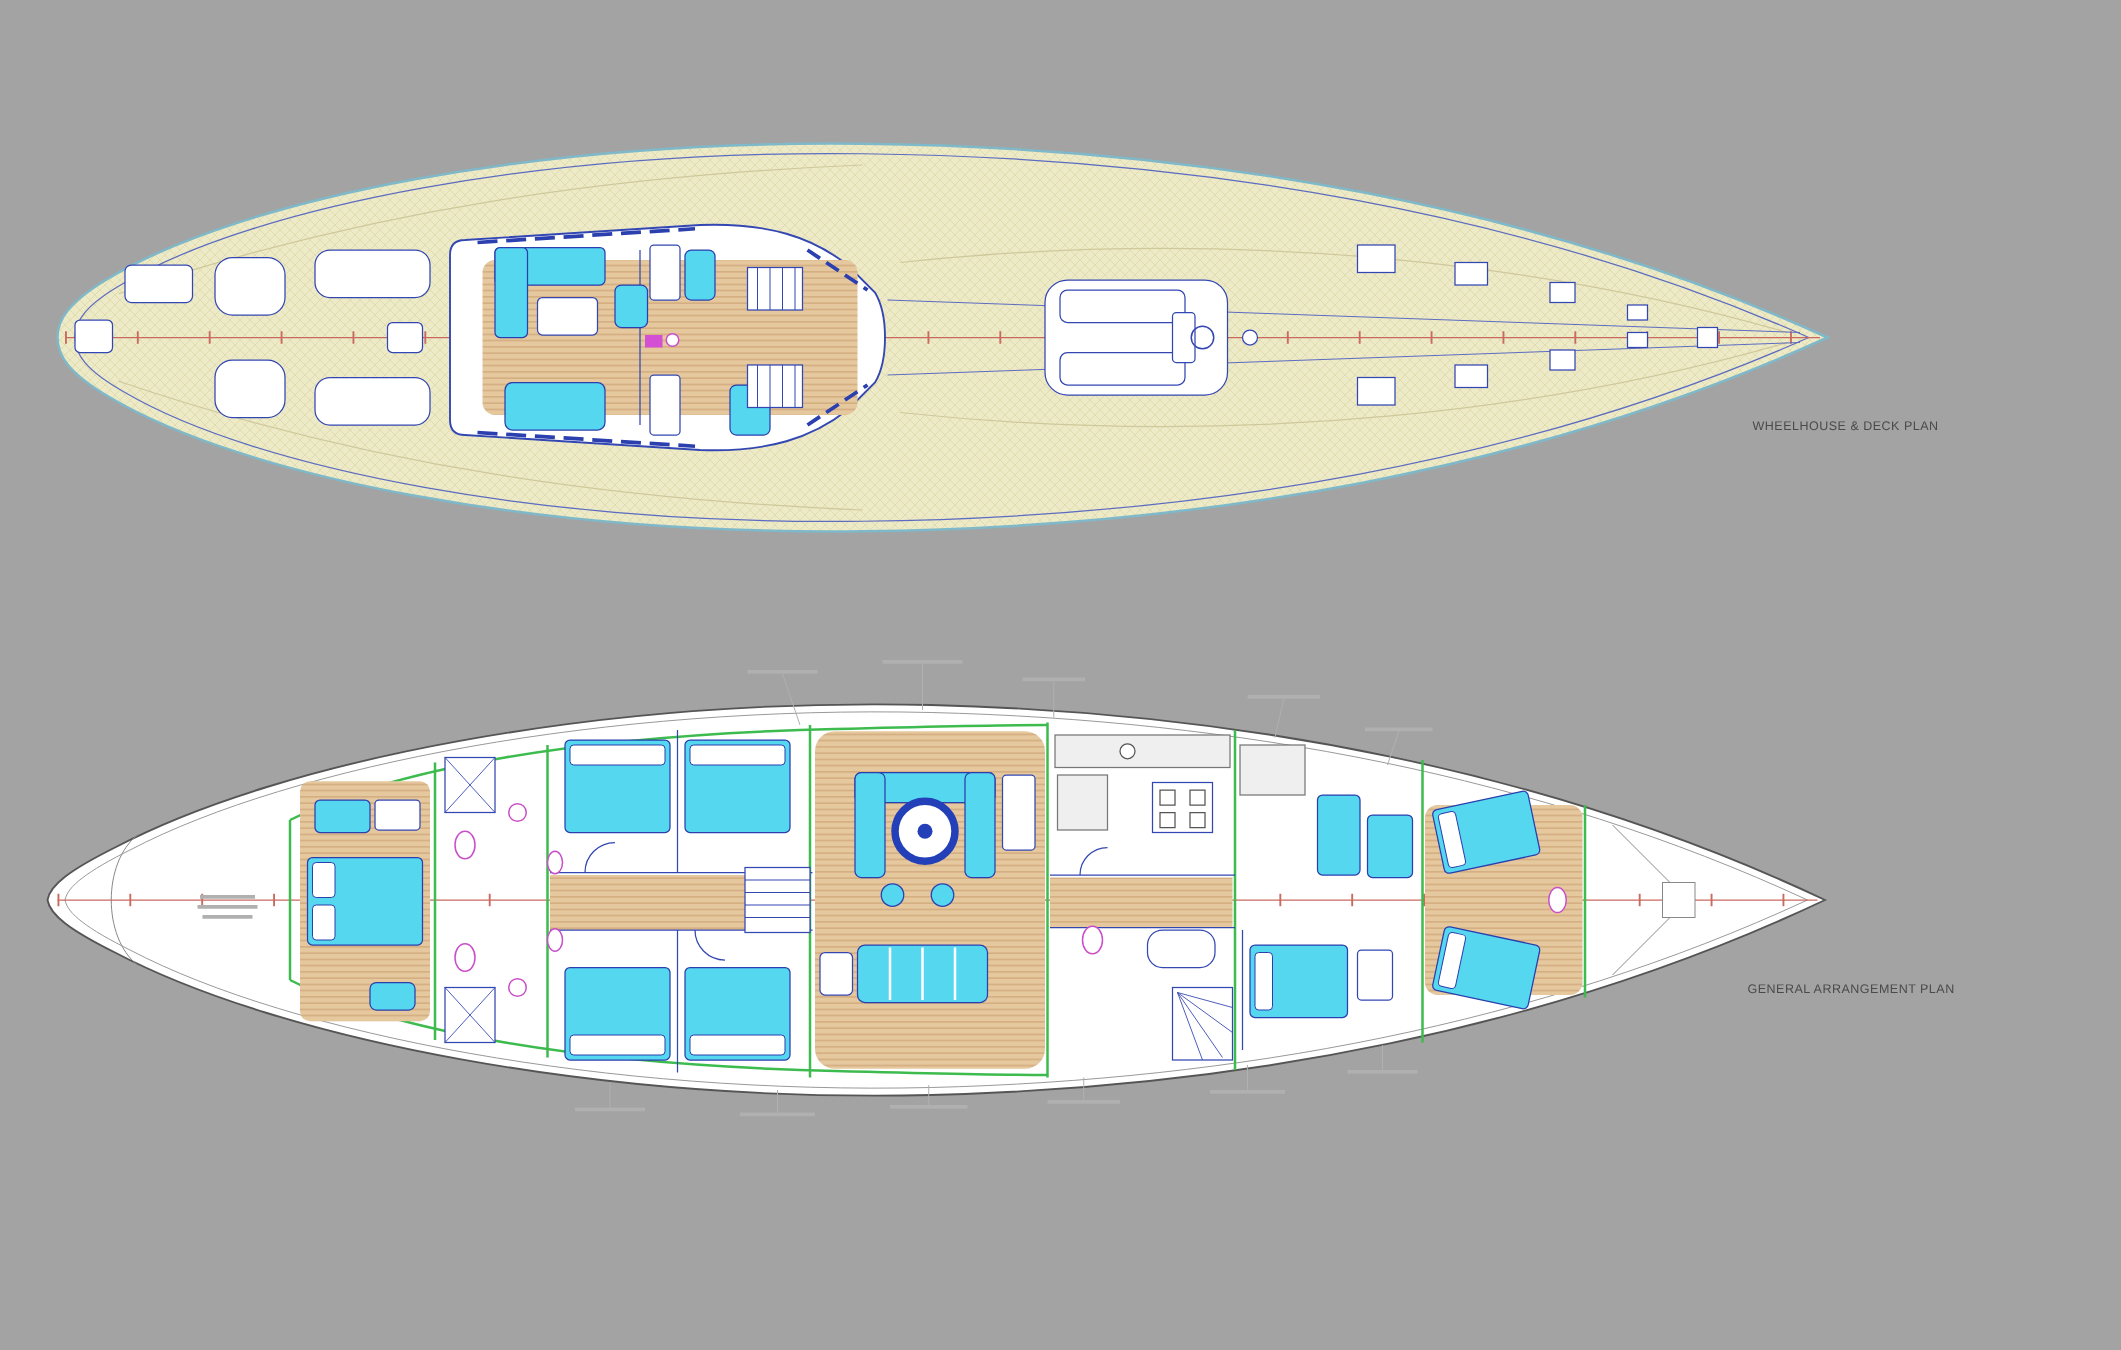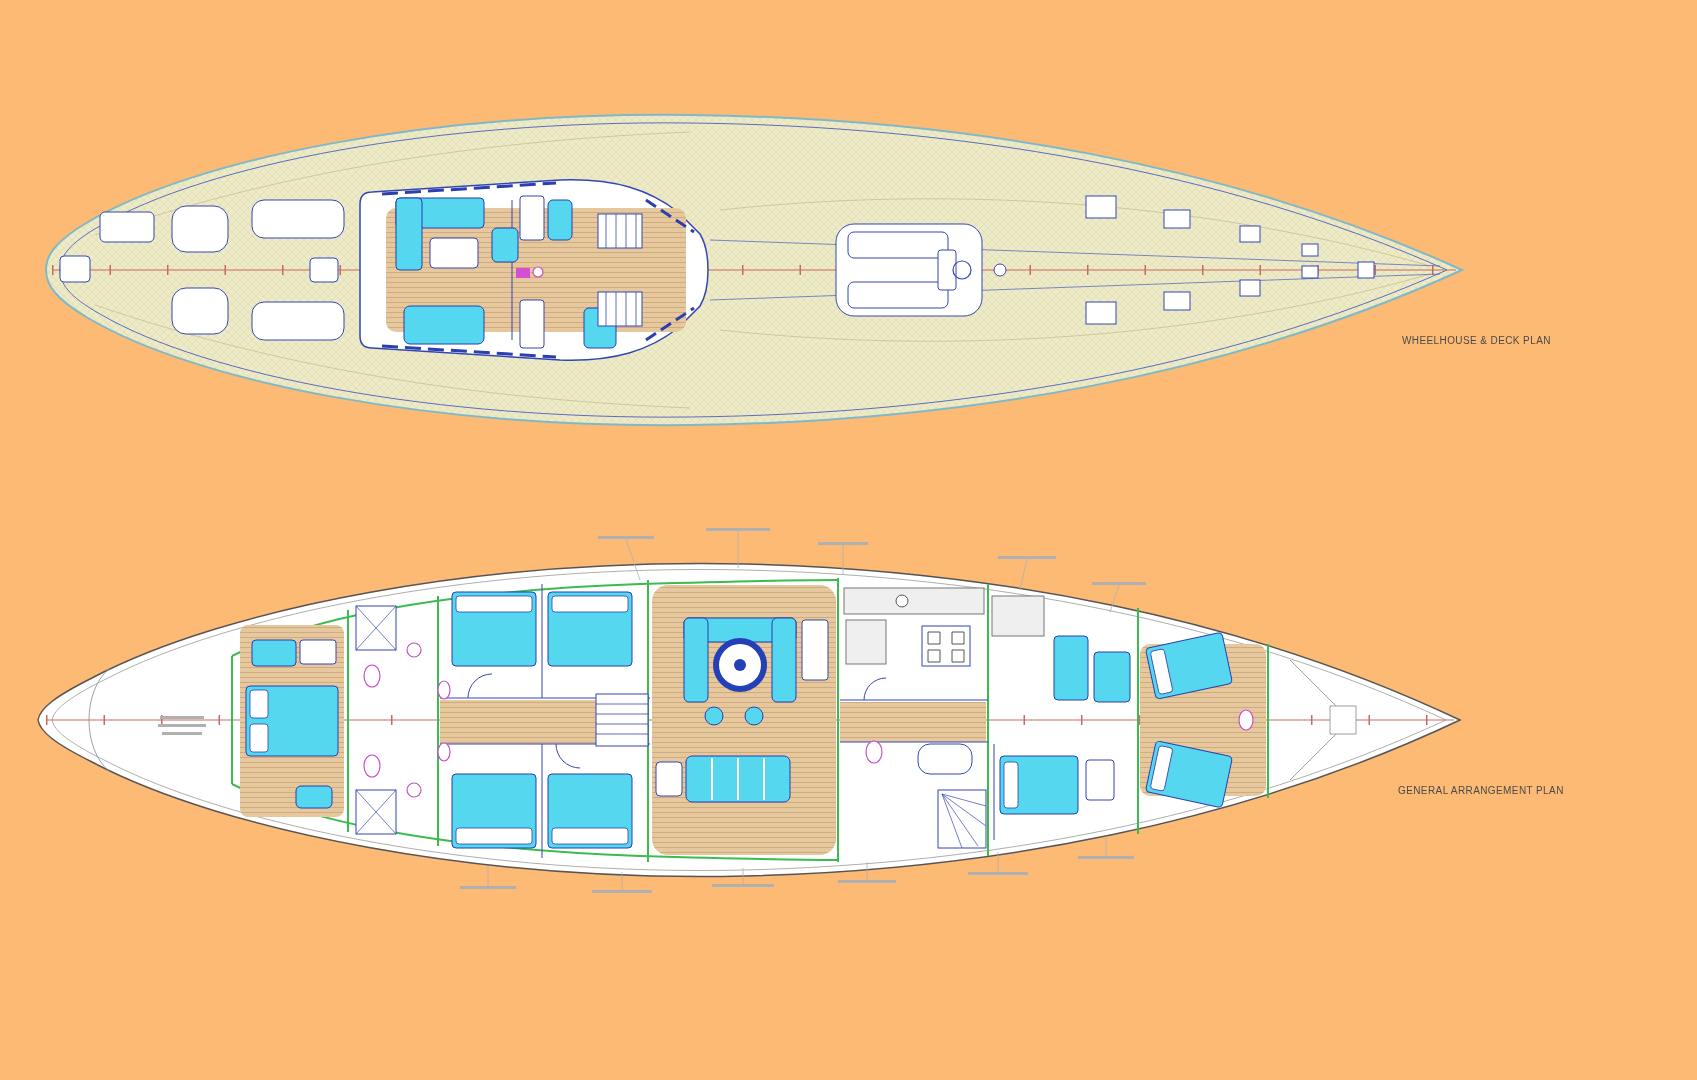--- a/index.html
+++ b/index.html
@@ -1,16 +1,16 @@
 <!DOCTYPE html>
 <html><head>
 <meta charset="utf-8">
 <style>
   html,body{margin:0;padding:0;background:#ffffff;}
-  .canvas{position:relative;width:1697px;height:1080px;background:#fdba74;overflow:hidden;}
+  .canvas{position:relative;width:1697px;height:1080px;background:#a3a3a3;overflow:hidden;}
   svg{display:block;}
   .plan-label{font-family:"Liberation Sans",sans-serif;font-size:10px;letter-spacing:.4px;fill:#4a4a4a;}
   .cyan{fill:#55d7f0;stroke:#2b3fae;stroke-width:1;}
   .pillow{fill:#ffffff;stroke:#2b3fae;stroke-width:.8;}
   .whitef{fill:#ffffff;stroke:#3347b2;stroke-width:1;}
   .grayf{fill:#efefef;stroke:#777;stroke-width:1;}
   .mag{fill:#ffffff;stroke:#c94fc9;stroke-width:1.2;}
   .wall{stroke:#3347b2;stroke-width:1;fill:none;}
   .grn{stroke:#3dbb4e;stroke-width:2;fill:none;}
   .note{fill:#b0b0b0;}

